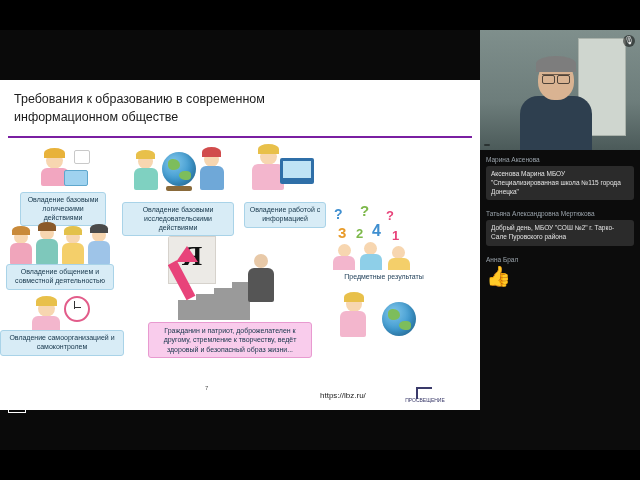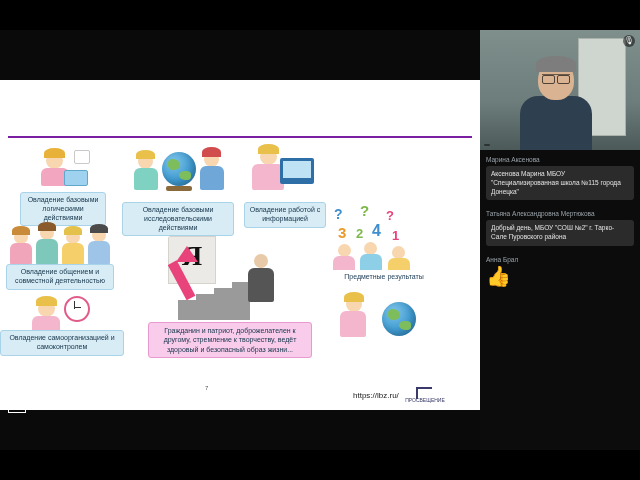--- a/index.html
+++ b/index.html
@@ -166,21 +166,20 @@
     font-weight: bold;
   }
   .qmark {
     position: absolute;
     font-weight: bold;
   }
   .link {
     position: absolute;
     font-size: 8px;
     color: #1b1b1b;
-    margin-left: 33px;
   }
   .slide-num {
     position: absolute;
     font-size: 6px;
     color: #555;
   }
   .prosv-logo-foot {
     position: absolute;
     font-size: 5px;
     color: #3a3a6a;
@@ -343,20 +342,21 @@
 </style>
 </head>
 <body>
 
 <div class="screen">
 
   <div class="stage">
 
     <div class="slide">
 
+      <div class="slide-title">Требования к образованию в современном информационном обществе</div>
       <div class="slide-rule"></div>
 
       <div class="slide-body">
 
         <div class="pic" style="left:30px; top:4px; width:62px; height:44px;">
           <div class="head" style="left:16px; top:8px; width:17px; height:17px;"></div>
           <div class="hair" style="left:14px; top:4px; width:21px; height:10px; background:#e8b23a;"></div>
           <div class="body" style="left:11px; top:24px; width:28px; height:18px; background:#f2a6c0;"></div>
           <div style="position:absolute; left:34px; top:26px; width:22px; height:14px; background:#9fd2ef; border:1px solid #5fa7cd; border-radius:2px;"></div>
           <div style="position:absolute; left:44px; top:6px; width:14px; height:12px; background:#fff; border:1px solid #c9c9c9; border-radius:2px;"></div>

